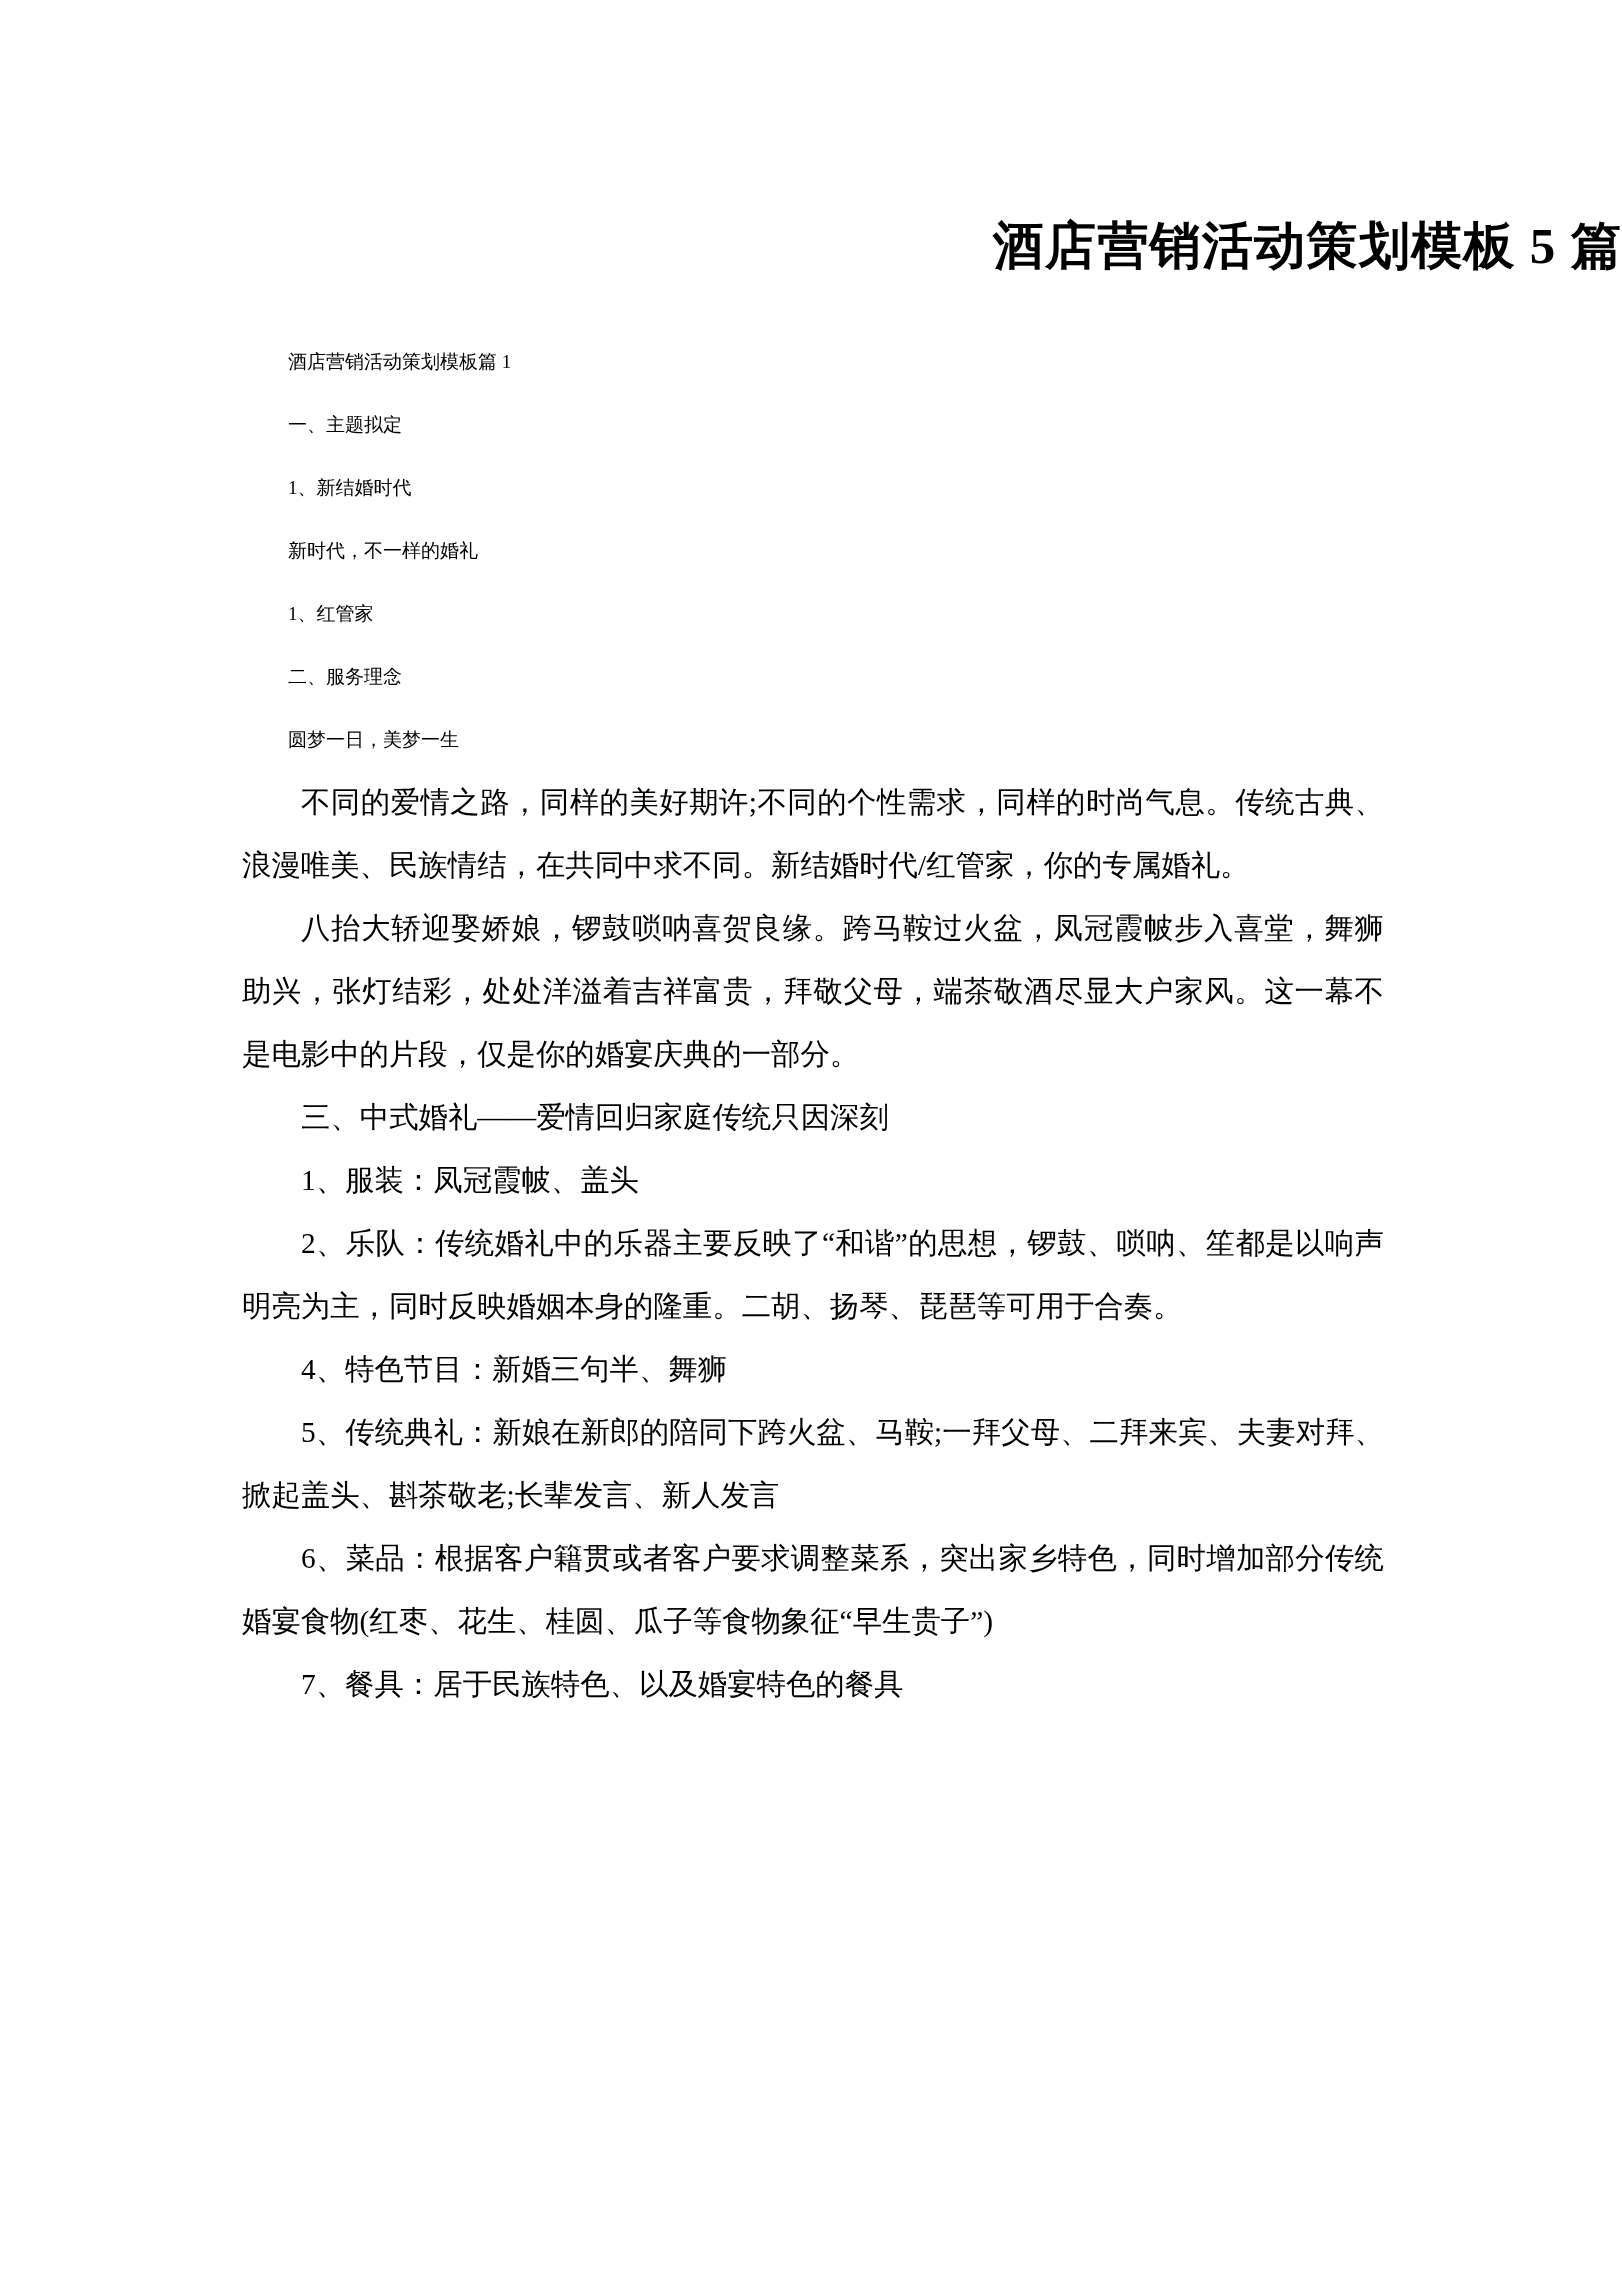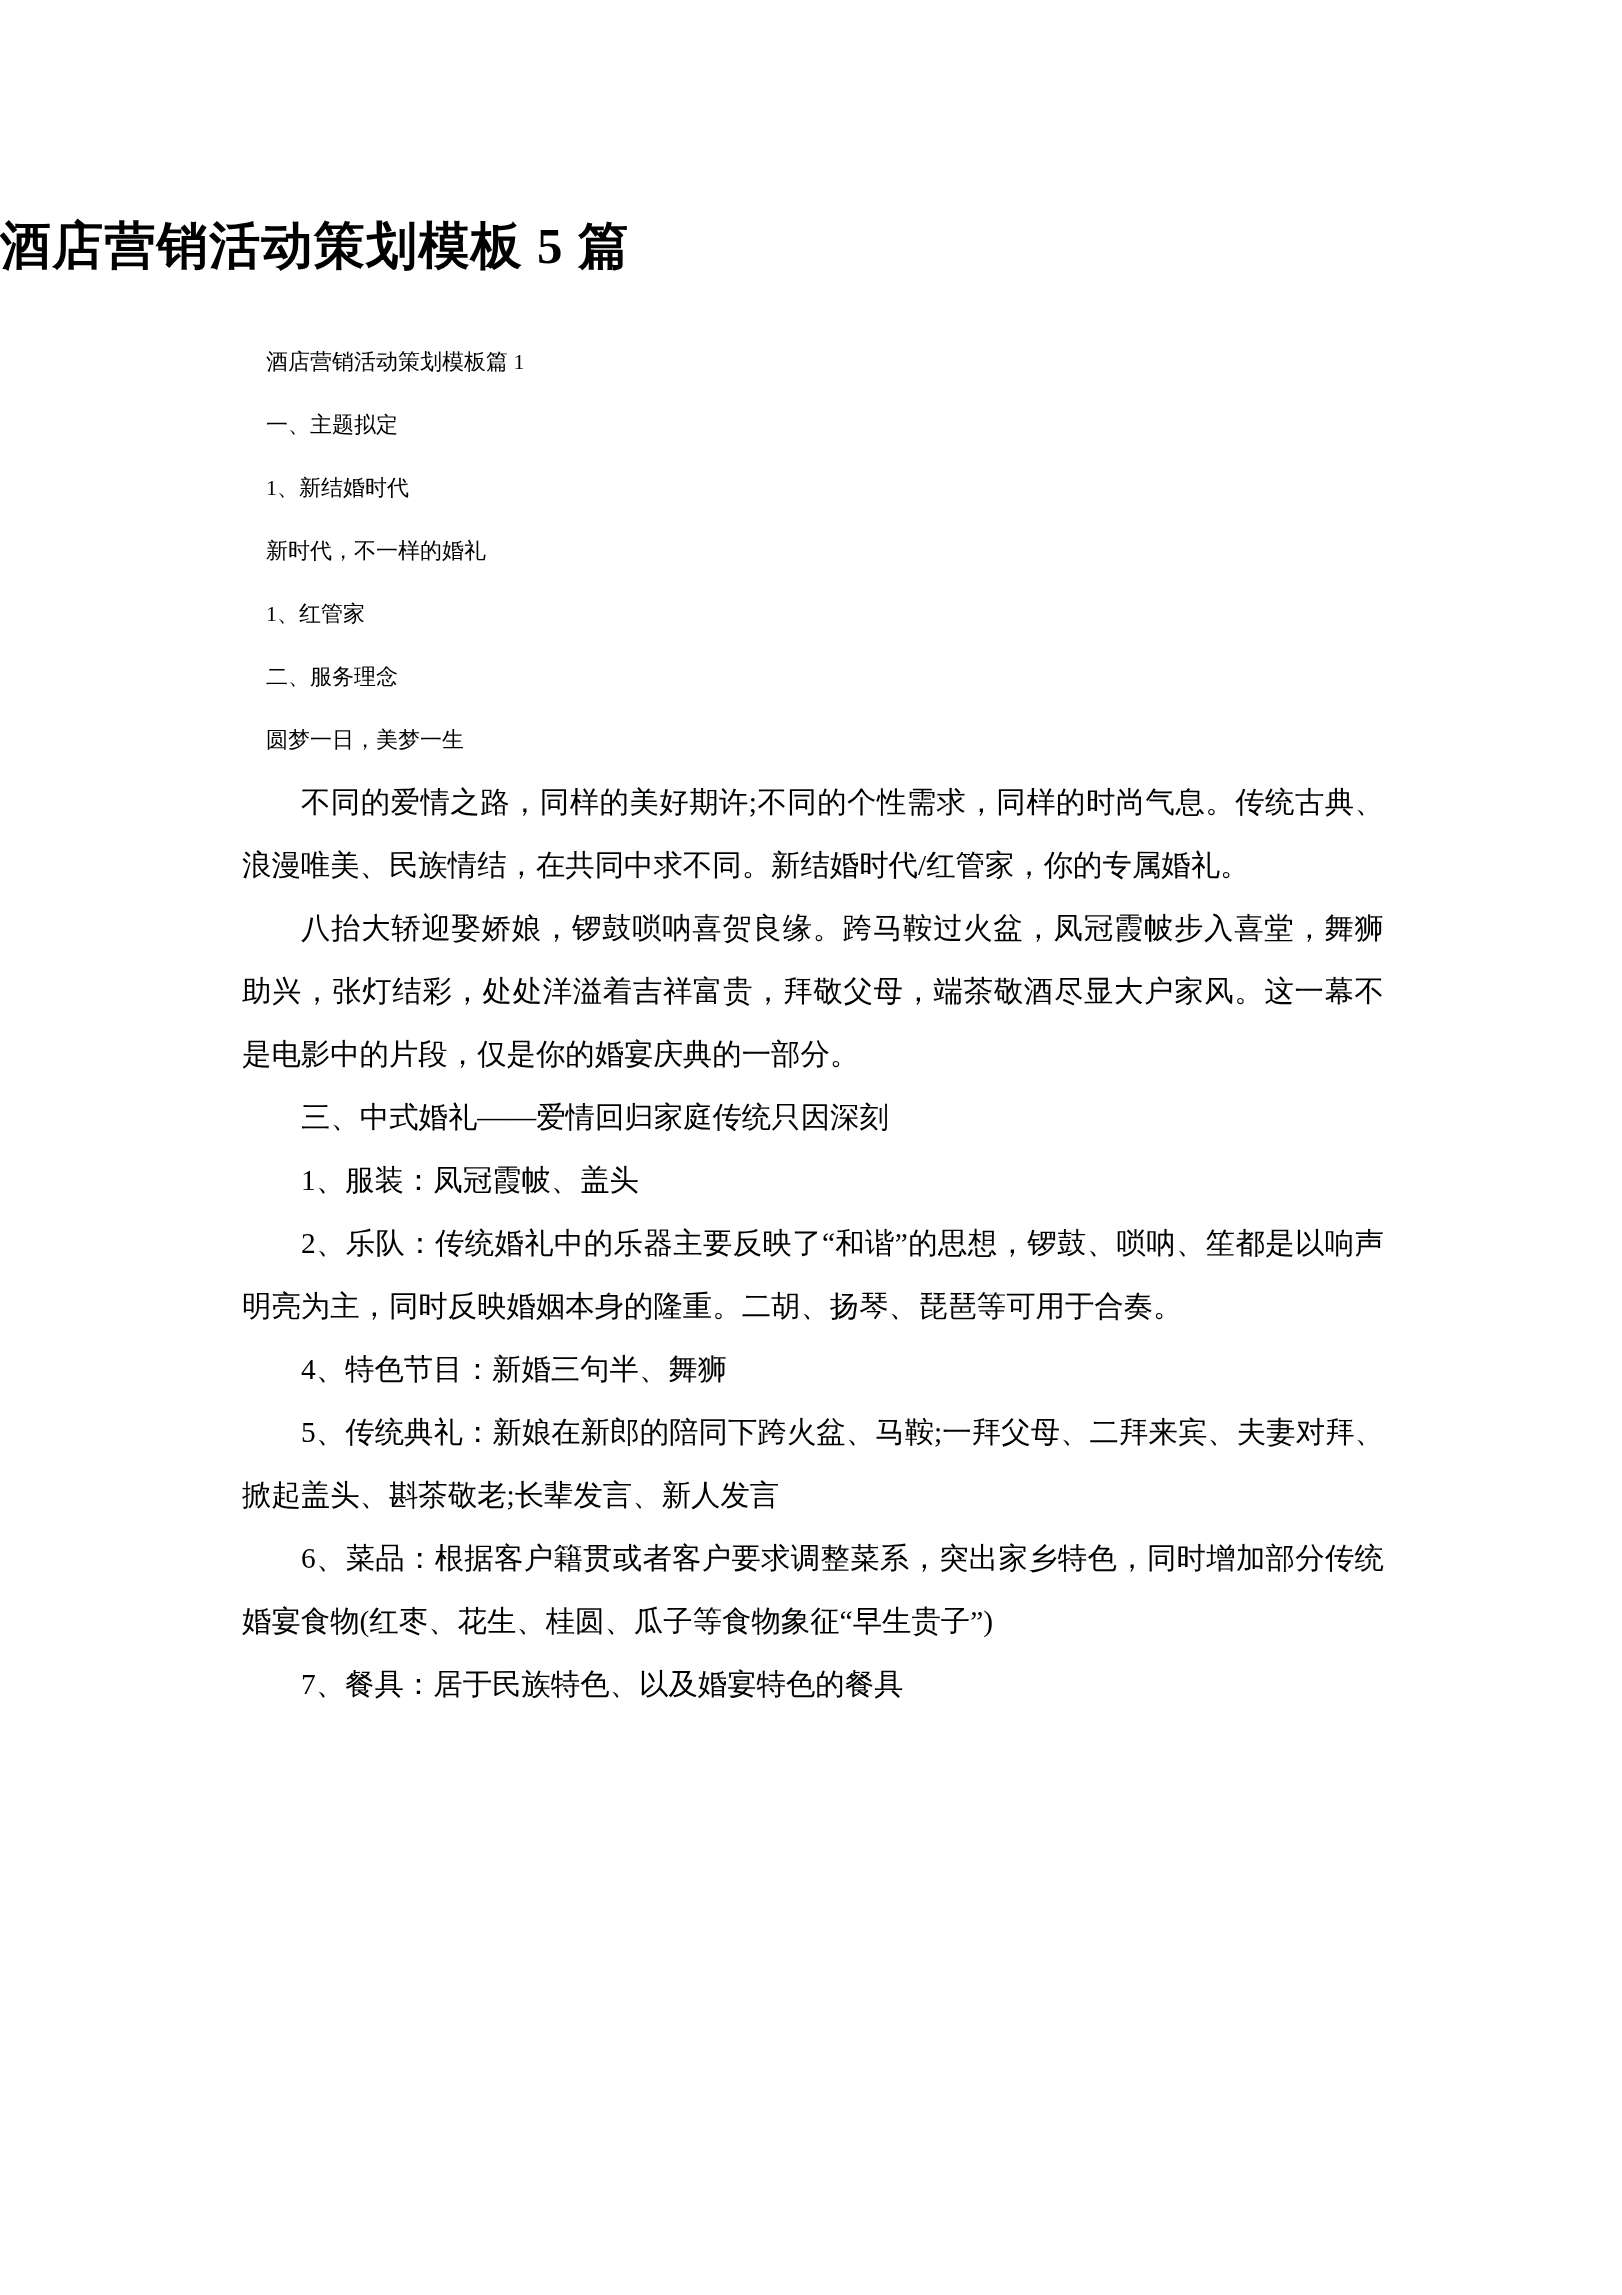--- a/index.html
+++ b/index.html
@@ -16,40 +16,40 @@
     font-family: "Liberation Serif", "DejaVu Serif", serif;
     color: #000000;
     overflow: hidden;
   }
 
   .doc-title {
     position: absolute;
     left: 0;
     right: 0;
     top: 182px;
-    text-align: left;
+    text-align: right;
     font-size: 51px;
     font-weight: bold;
     letter-spacing: 1.3px;
     line-height: 1.2;
     white-space: nowrap;
   }
 
   .body-area {
     position: absolute;
     left: 242px;
     top: 330px;
     width: 1142px;
   }
 
   
   .line-plain {
-    font-size: 22px;
+    font-size: 19px;
     line-height: 63px;
-    margin-left: 24px;
+    margin-left: 46px;
     white-space: nowrap;
   }
 
   
   .para {
     font-size: 29.4px;
     line-height: 63px;
     text-align: justify;
     text-justify: inter-ideograph;
     text-indent: 59px;

